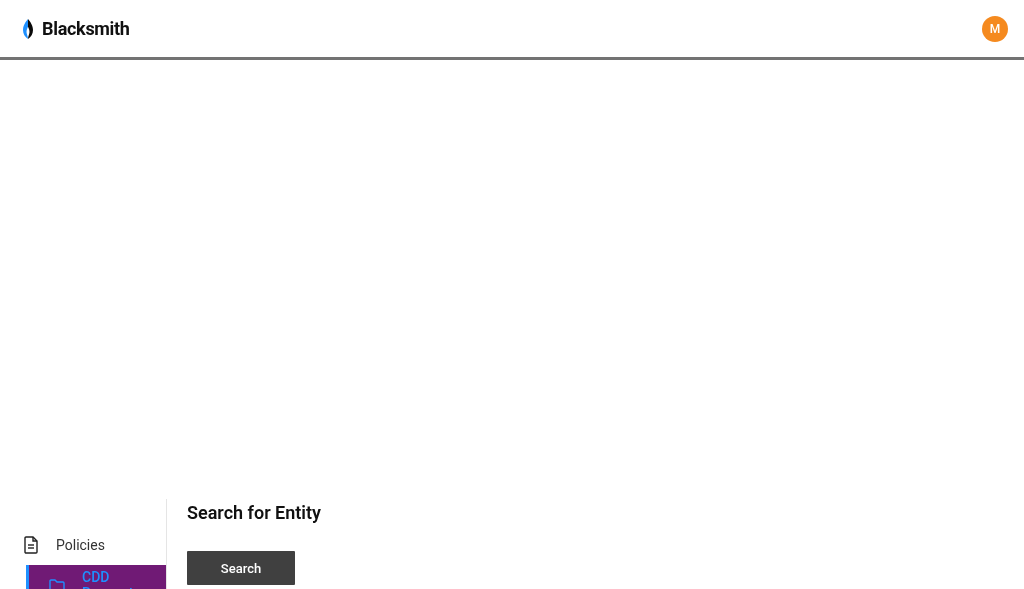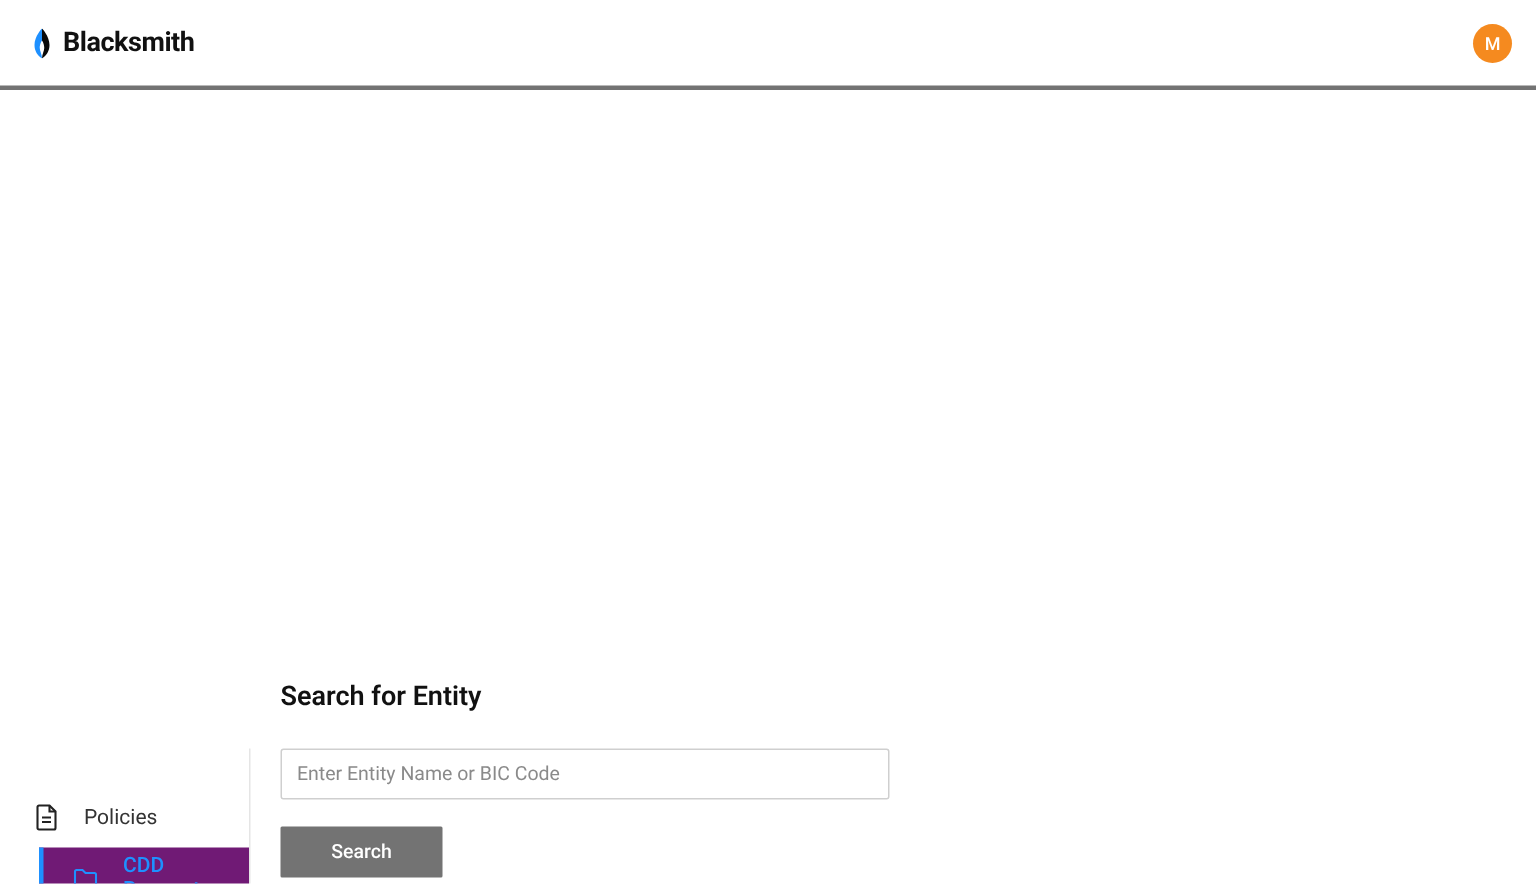--- a/index.html
+++ b/index.html
@@ -138,21 +138,21 @@
       border-right: 4px solid transparent;
       border-top: 5px solid #666;
     }
     .search-btn {
       display: inline-flex;
       align-items: center;
       justify-content: center;
       min-width: 108px;
       height: 34px;
       padding: 0 28px;
-      background: #737373;
+      background: #404040;
       color: #ffffff;
       font-size: 13px;
       font-weight: 500;
       border: none;
       border-radius: 1px;
       cursor: pointer;
       font-family: inherit;
       margin-top: 4px;
     }
   </style>
@@ -193,22 +193,19 @@
           <path d="M2 3 C2 2.45 2.45 2 3 2 H7 L9 4 H15 C15.55 4 16 4.45 16 5 V12 C16 12.55 15.55 13 15 13 H3 C2.45 13 2 12.55 2 12 V3 Z" stroke="#1e90ff" stroke-width="1.4"></path>
         </svg>
       </span>
       <span class="label">CDD Requests</span>
     </div>
   </nav>
 
   <main class="main">
     <h1 class="page-title">Search for Entity</h1>
 
-    <div class="form-row">
-      <input type="text" class="text-input" placeholder="Enter Entity Name or BIC Code" style="">
-    </div>
 
 
     <button class="search-btn">
       <span>Search</span>
     </button>
   </main>
 </div>
 
 </body></html>

